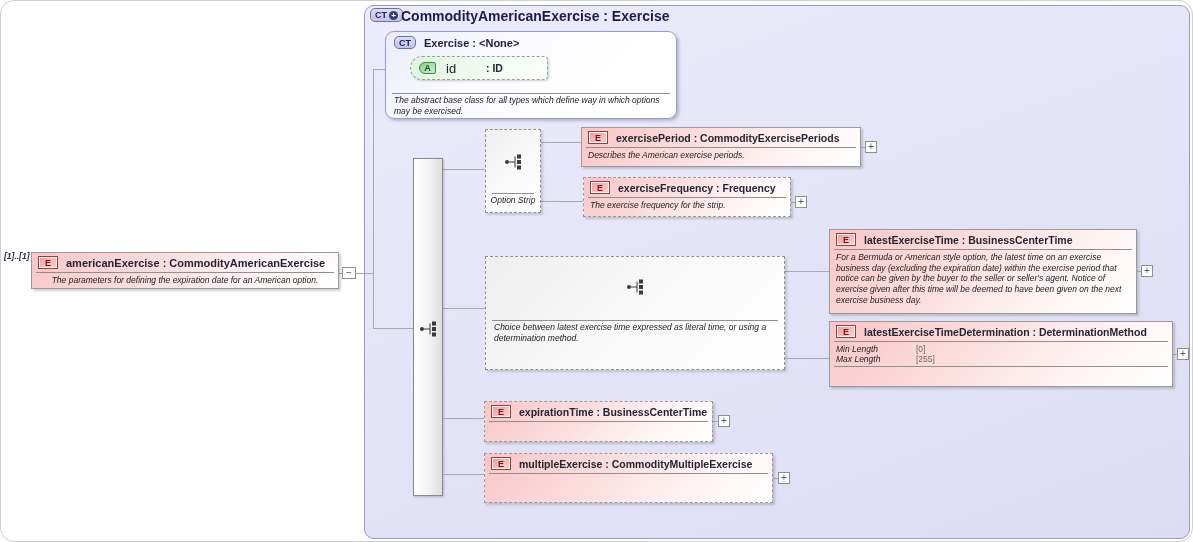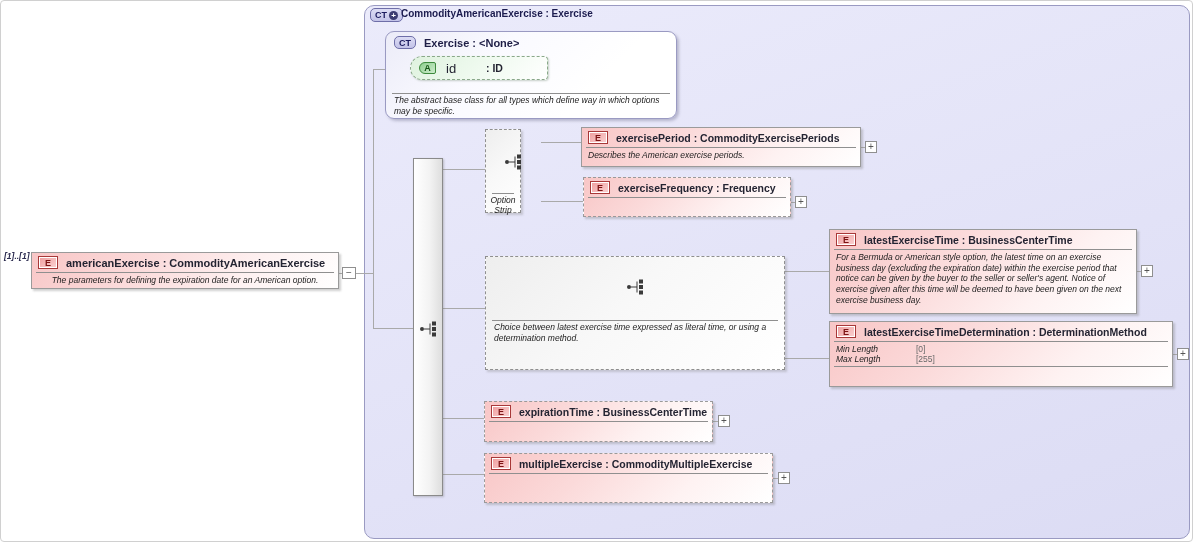--- a/index.html
+++ b/index.html
@@ -1,31 +1,31 @@
 <!DOCTYPE html>
 <html><head>
 <meta charset="utf-8">
 <style>
   * { box-sizing: border-box; margin: 0; padding: 0; }
   body { background: #fff; font-family: "Liberation Sans", sans-serif; }
   .canvas {
     position: relative; width: 1193px; height: 542px;
     background: #ffffff; overflow: hidden;
-    border: 1px solid #d0d0d0; border-radius: 4px;
+    border: 1px solid #d0d0d0; border-radius: 14px;
   }
   svg.wires { position: absolute; left: 0; top: 0; z-index: 2; pointer-events: none; }
   .layer { position: absolute; z-index: 3; }
 
   
   .ct-container {
     position: absolute; left: 363px; top: 4px; width: 826px; height: 534px;
     background: linear-gradient(160deg, #ebebfb 0%, #e2e2f7 60%, #dcdcf4 100%);
     border: 1px solid #9a9ac2; border-radius: 10px; z-index: 1;
   }
-  .ct-title { position: absolute; left: 400px; top: 7px; font-weight: bold; font-size: 10px; color: #1b1b4e; }
+  .ct-title { position: absolute; left: 400px; top: 7px; font-weight: bold; font-size: 14px; color: #1b1b4e; }
   .footer-divider { position: absolute; left: 365px; top: 515px; width: 822px; border-top: 1px solid #9a9ac2; }
   .footer-anno { position: absolute; left: 371px; top: 519px; font-style: italic; font-size: 8.5px; color: #222; }
 
   
   .badge-ct {
     display: inline-flex; align-items: center; gap: 2px;
     background: linear-gradient(#dcdcf4, #c3c3e8); border: 1px solid #6e6ea8;
     border-radius: 5px; color: #1b1b5e; font-weight: bold; font-size: 9px;
     padding: 1px 4px; height: 14px;
   }
@@ -156,37 +156,37 @@
     <div class="trow" style="padding:4px 6px 0 8px;">
       <span class="badge-ct" style="height:13px;">CT</span>
       <span class="base-title">Exercise : &lt;None&gt;</span>
     </div>
     <div class="attr-box">
       <span class="badge-a">A</span>
       <span class="attr-name">id</span>
       <span class="attr-type">: ID</span>
     </div>
     <div class="divider" style="position:absolute; left:2px; right:2px; top:60px;"></div>
-    <div class="anno" style="position:absolute; left:2px; right:2px; top:61px;">The abstract base class for all types which define way in which options may be specific.</div>
+    <div class="anno" style="position:absolute; left:2px; right:2px; top:61px;">The abstract base class for all types which define way in which options may be exercised.</div>
   </div>
 
   <div class="card" style="left:379px; top:314px;">[1]..[1]</div>
   <div class="seq-bar layer">
     <svg width="20" height="16" viewBox="0 0 20 16" style="position:absolute; left:5px; top:162px;">
       <circle cx="3" cy="8" r="2" fill="#3a3a3a"></circle>
       <line x1="5" y1="8" x2="11" y2="8" stroke="#3a3a3a"></line>
       <line x1="11" y1="2.5" x2="11" y2="13.5" stroke="#3a3a3a"></line>
       <rect x="13" y="0.5" width="4" height="4" fill="#3a3a3a"></rect>
       <rect x="13" y="6" width="4" height="4" fill="#3a3a3a"></rect>
       <rect x="13" y="11.5" width="4" height="4" fill="#3a3a3a"></rect>
     </svg>
   </div>
 
   <div class="card" style="left:452px; top:157px;">0..[1]</div>
-  <div class="group-box layer" style="left:484px; top:128px; width:36px; height:84px;">
+  <div class="group-box layer" style="left:484px; top:128px; width:56px; height:84px;">
     <svg width="20" height="16" viewBox="0 0 20 16" style="position:absolute; left:18px; top:24px;">
       <circle cx="3" cy="8" r="2" fill="#3a3a3a"></circle>
       <line x1="5" y1="8" x2="11" y2="8" stroke="#3a3a3a"></line>
       <line x1="11" y1="2.5" x2="11" y2="13.5" stroke="#3a3a3a"></line>
       <rect x="13" y="0.5" width="4" height="4" fill="#3a3a3a"></rect>
       <rect x="13" y="6" width="4" height="4" fill="#3a3a3a"></rect>
       <rect x="13" y="11.5" width="4" height="4" fill="#3a3a3a"></rect>
     </svg>
     <div class="divider" style="position:absolute; left:2px; right:2px; top:62px;"></div>
     <div class="group-label" style="position:absolute; left:0; right:0; top:63px;">Option Strip</div>
@@ -203,20 +203,21 @@
   </div>
   <button class="xbtn" style="left:864px; top:140px;">+</button>
 
   <div class="card" style="left:550px; top:189px;">0..[1]</div>
   <div class="ebox dashed layer" style="left:582px; top:176px; width:208px; height:40px;">
     <div class="trow">
       <span class="badge-e">E</span>
       <span class="etitle">exerciseFrequency : Frequency</span>
     </div>
     <div class="divider"></div>
+    <div class="anno">The exercise frequency for the strip.</div>
   </div>
   <button class="xbtn" style="left:794px; top:195px;">+</button>
 
   <div class="card" style="left:452px; top:296px;">0..[1]</div>
   <div class="group-box layer" style="left:484px; top:255px; width:300px; height:114px;">
     <svg width="20" height="16" viewBox="0 0 20 16" style="position:absolute; left:140px; top:22px;">
       <circle cx="3" cy="8" r="2" fill="#3a3a3a"></circle>
       <line x1="5" y1="8" x2="11" y2="8" stroke="#3a3a3a"></line>
       <line x1="11" y1="2.5" x2="11" y2="13.5" stroke="#3a3a3a"></line>
       <rect x="13" y="0.5" width="4" height="4" fill="#3a3a3a"></rect>

